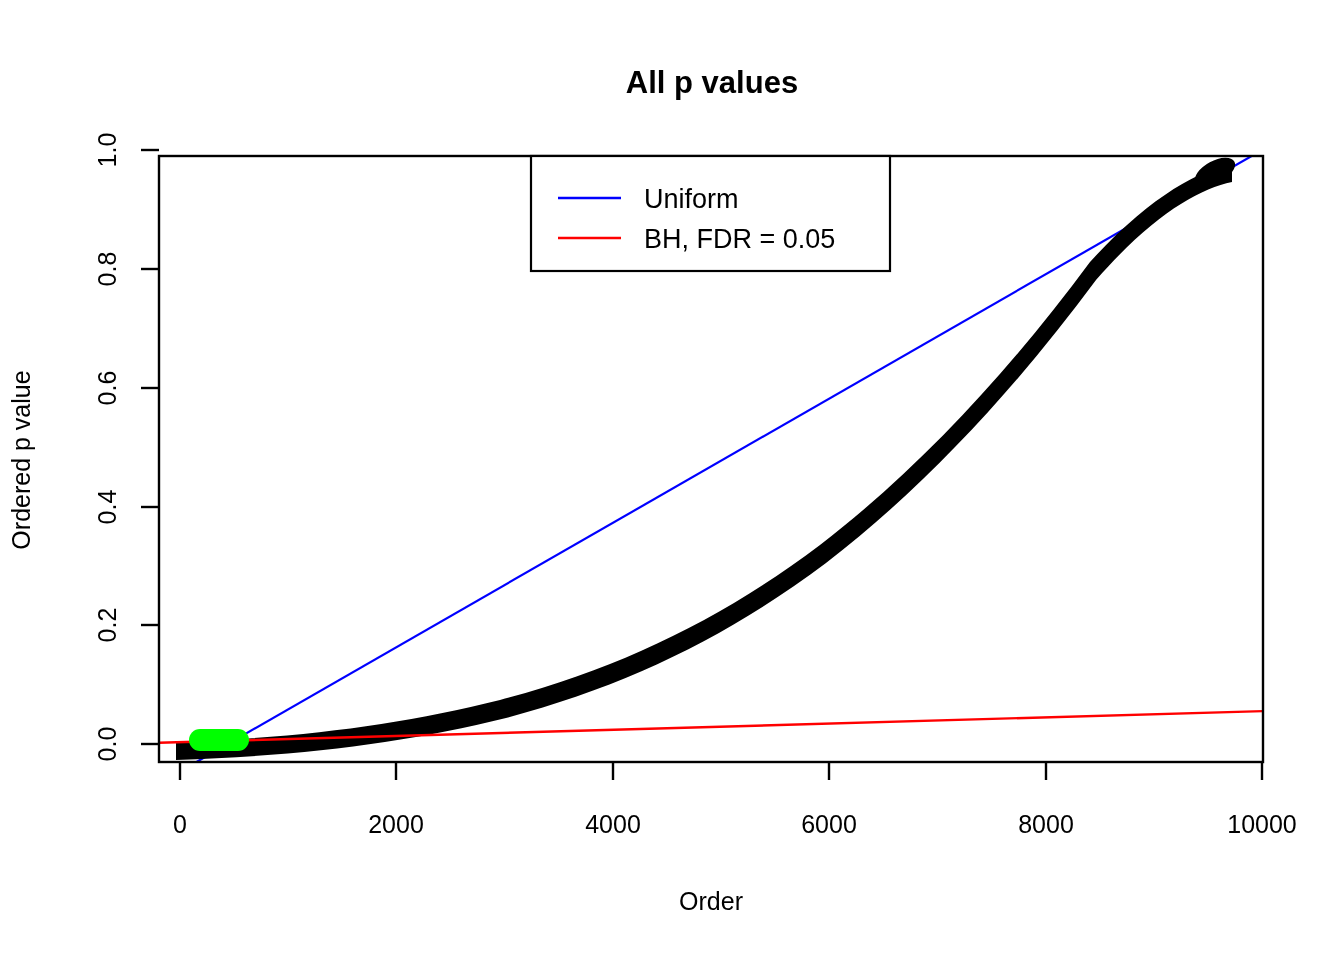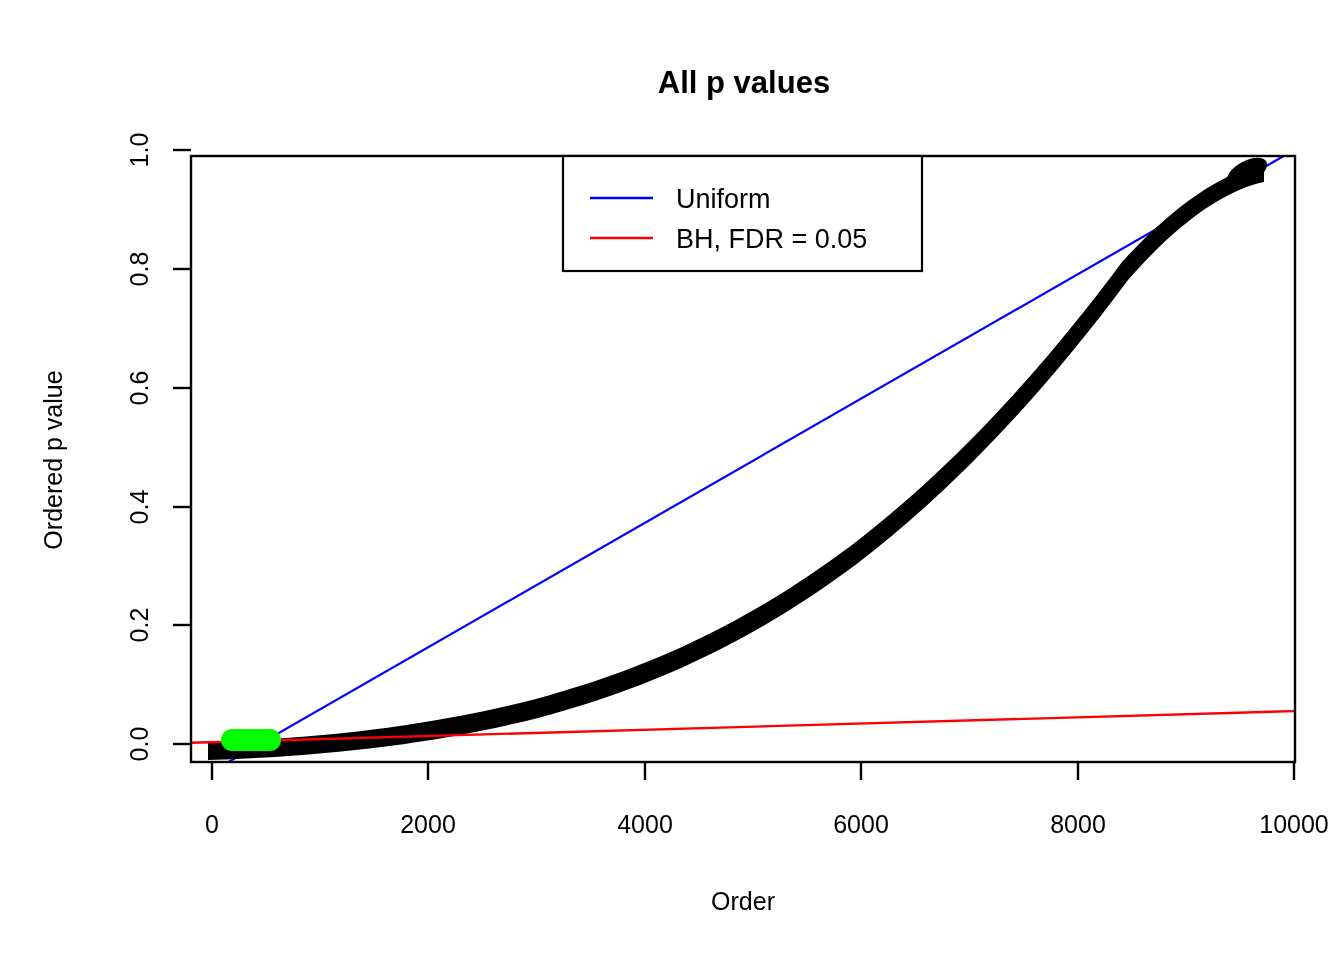--- a/index.html
+++ b/index.html
@@ -14,21 +14,20 @@
     color: #000000;
     overflow: hidden;
     position: relative;
   }
   #plot-root {
     position: absolute;
     left: 0;
     top: 0;
     width: 1224px;
     height: 960px;
-    padding-left: 32px;
   }
   #plot-svg {
     display: block;
     width: 1344px;
     height: 960px;
   }
   .ttl {
     font-family: "Liberation Sans", sans-serif;
     font-weight: bold;
     font-size: 31px;

